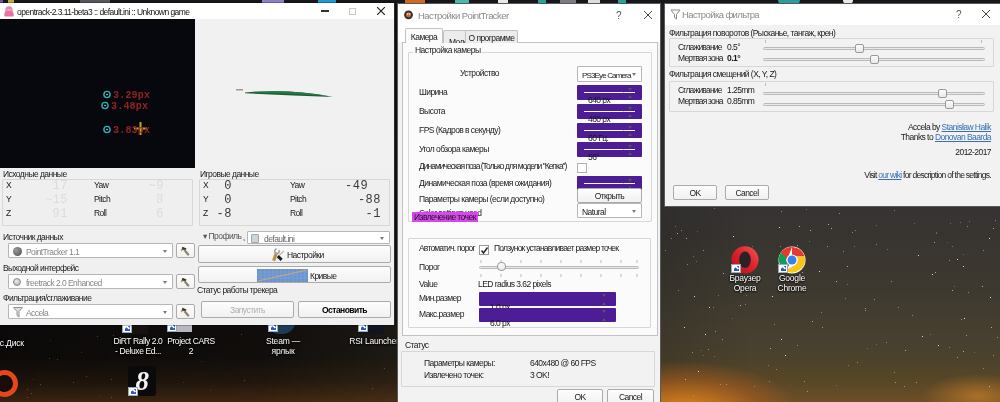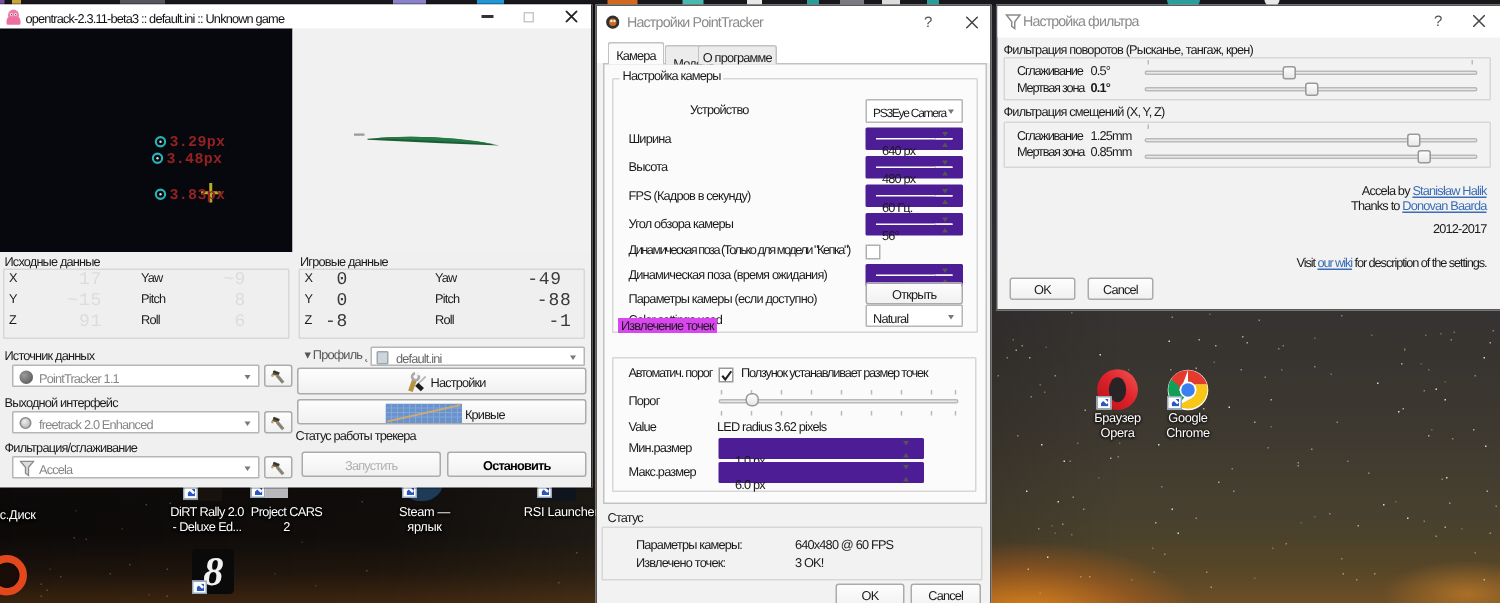--- a/index.html
+++ b/index.html
@@ -160,21 +160,21 @@
   <div class="lbl" style="left:6px;top:205px;">Z</div>
     <div class="lbl seg" style="left:30px;top:204px;width:38px;text-align:right;color:#dcdcdc;font-size:12px;">91</div>
   <div class="lbl" style="left:94px;top:205px;">Roll</div>
     <div class="lbl seg" style="left:126px;top:204px;width:38px;text-align:right;color:#dcdcdc;font-size:12px;">6</div>
 
   <div class="lbl" style="left:200px;top:166px;">Игровые данные</div>
   <div class="gbox" style="left:199px;top:176px;width:191px;height:47px;background:#efefef;"></div>
   <div class="lbl" style="left:203px;top:177px;">X</div>
     <div class="lbl seg" style="left:202px;top:176px;width:30px;text-align:right;color:#3a3a3a;font-size:12px;">0</div>
   <div class="lbl" style="left:290px;top:177px;">Yaw</div>
-    <div class="lbl seg" style="left:345px;top:176px;width:36px;text-align:center;color:#3a3a3a;font-size:12px;">-49</div>
+    <div class="lbl seg" style="left:345px;top:176px;width:36px;text-align:left;color:#3a3a3a;font-size:12px;">-49</div>
   <div class="lbl" style="left:203px;top:191px;">Y</div>
     <div class="lbl seg" style="left:202px;top:190px;width:30px;text-align:right;color:#3a3a3a;font-size:12px;">0</div>
   <div class="lbl" style="left:290px;top:191px;">Pitch</div>
     <div class="lbl seg" style="left:345px;top:190px;width:36px;text-align:right;color:#3a3a3a;font-size:12px;">-88</div>
   <div class="lbl" style="left:203px;top:205px;">Z</div>
     <div class="lbl seg" style="left:202px;top:204px;width:30px;text-align:right;color:#3a3a3a;font-size:12px;">-8</div>
   <div class="lbl" style="left:290px;top:205px;">Roll</div>
     <div class="lbl seg" style="left:345px;top:204px;width:36px;text-align:right;color:#3a3a3a;font-size:12px;">-1</div>
 
   <div class="lbl" style="left:3px;top:229px;">Источник данных</div>

